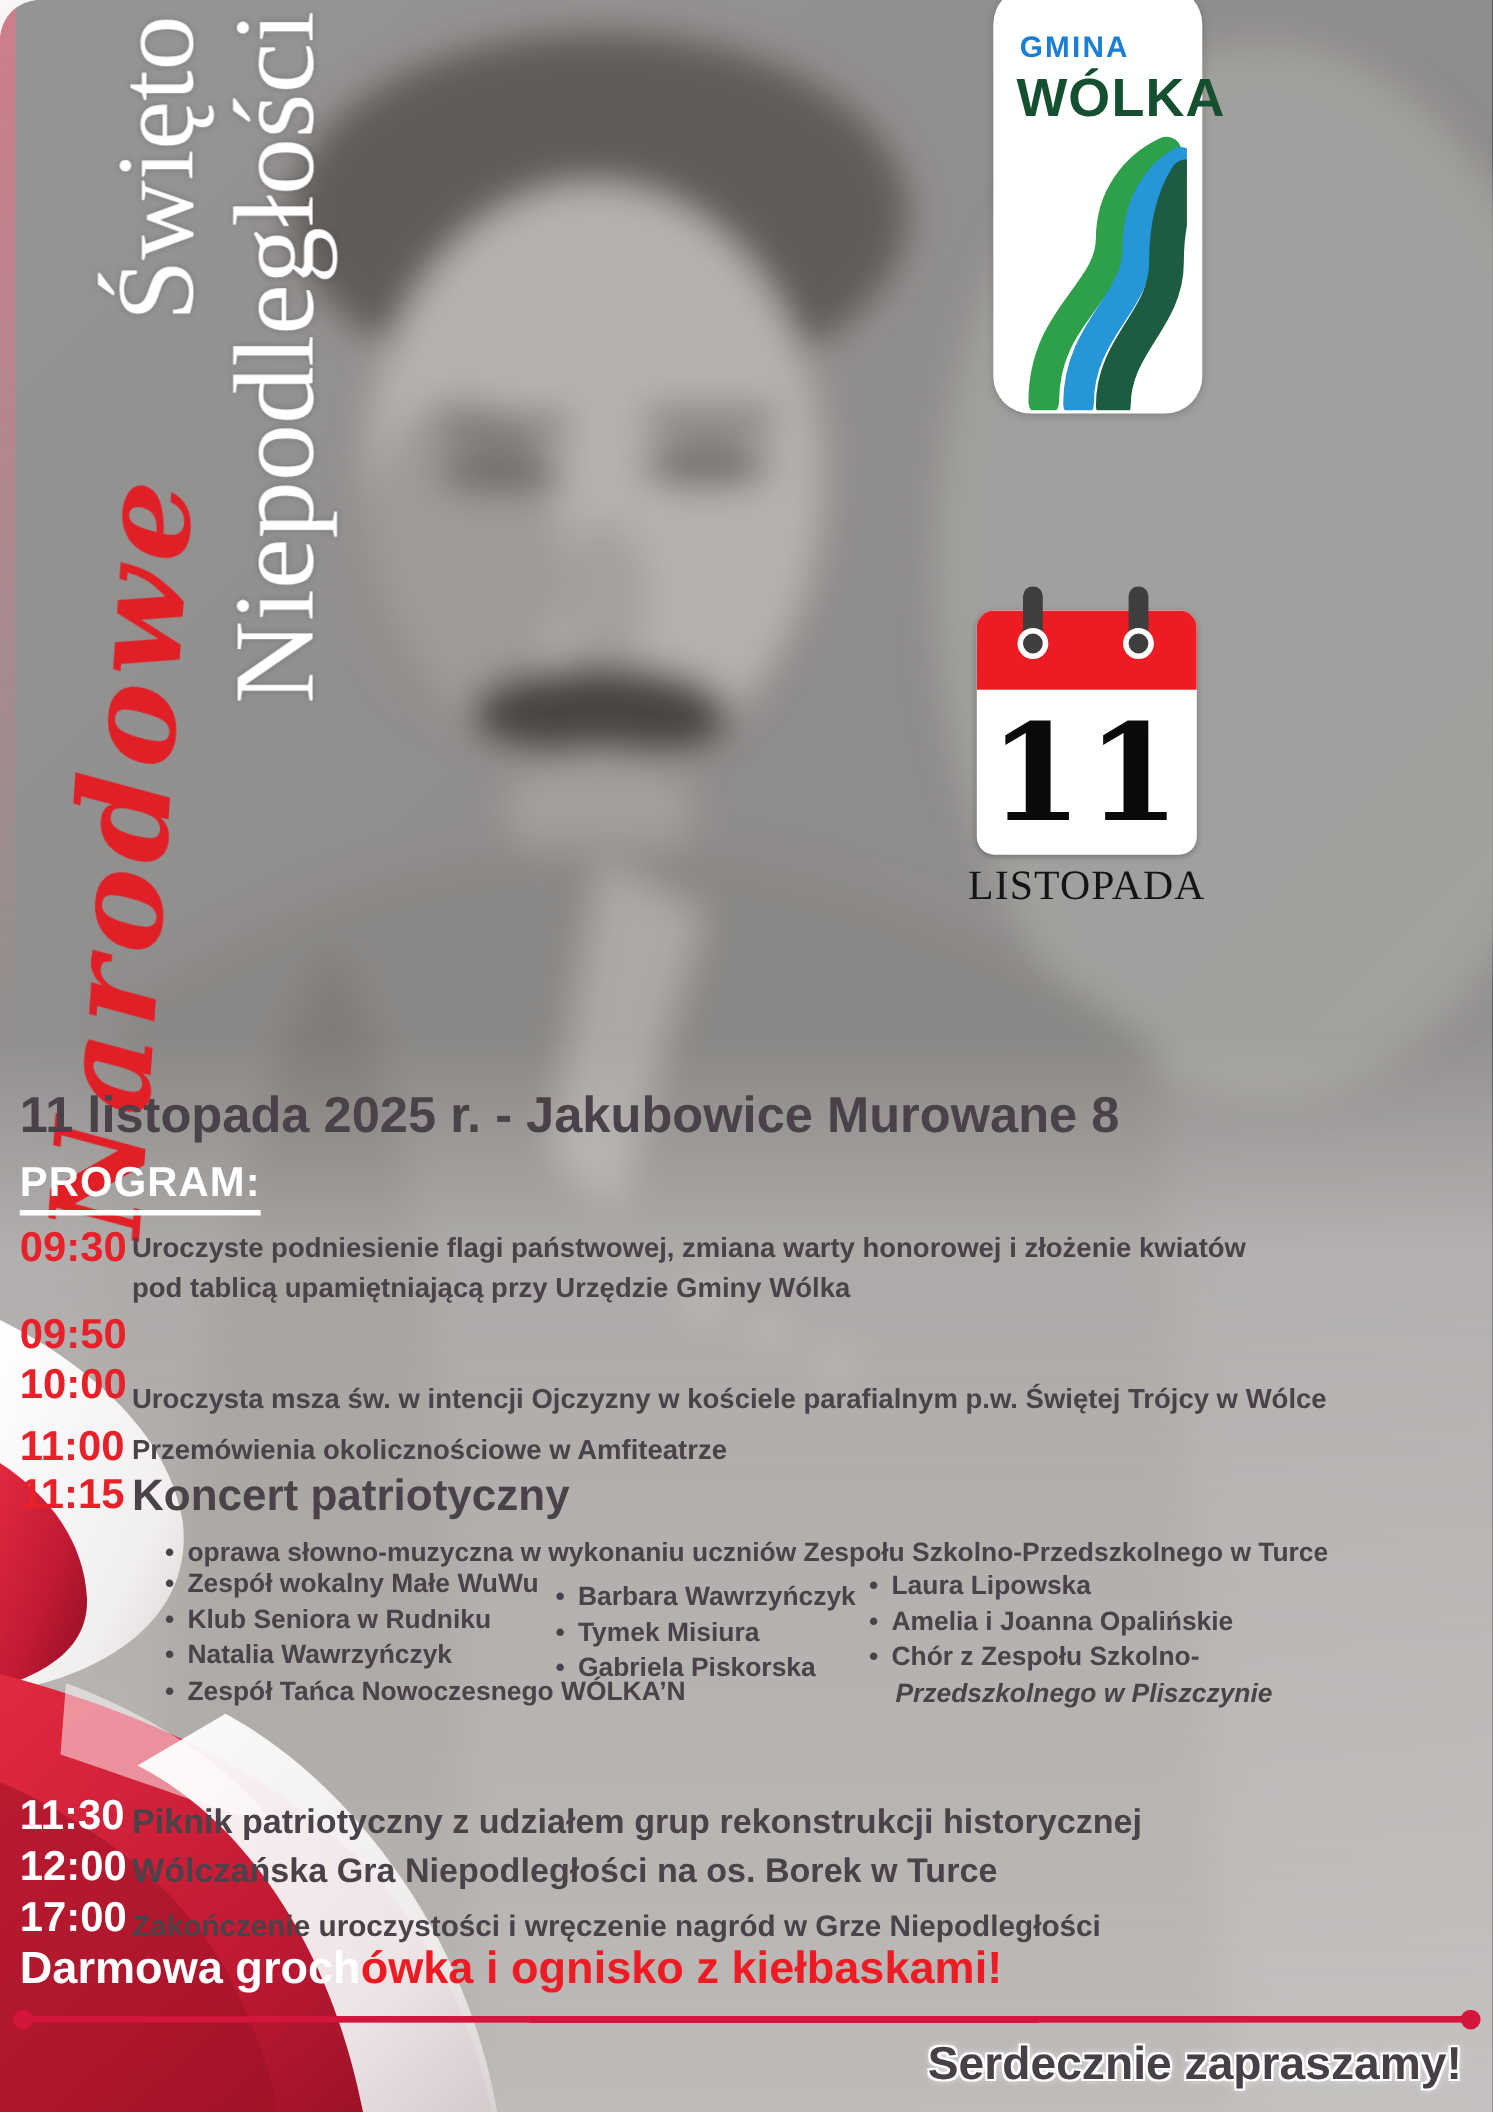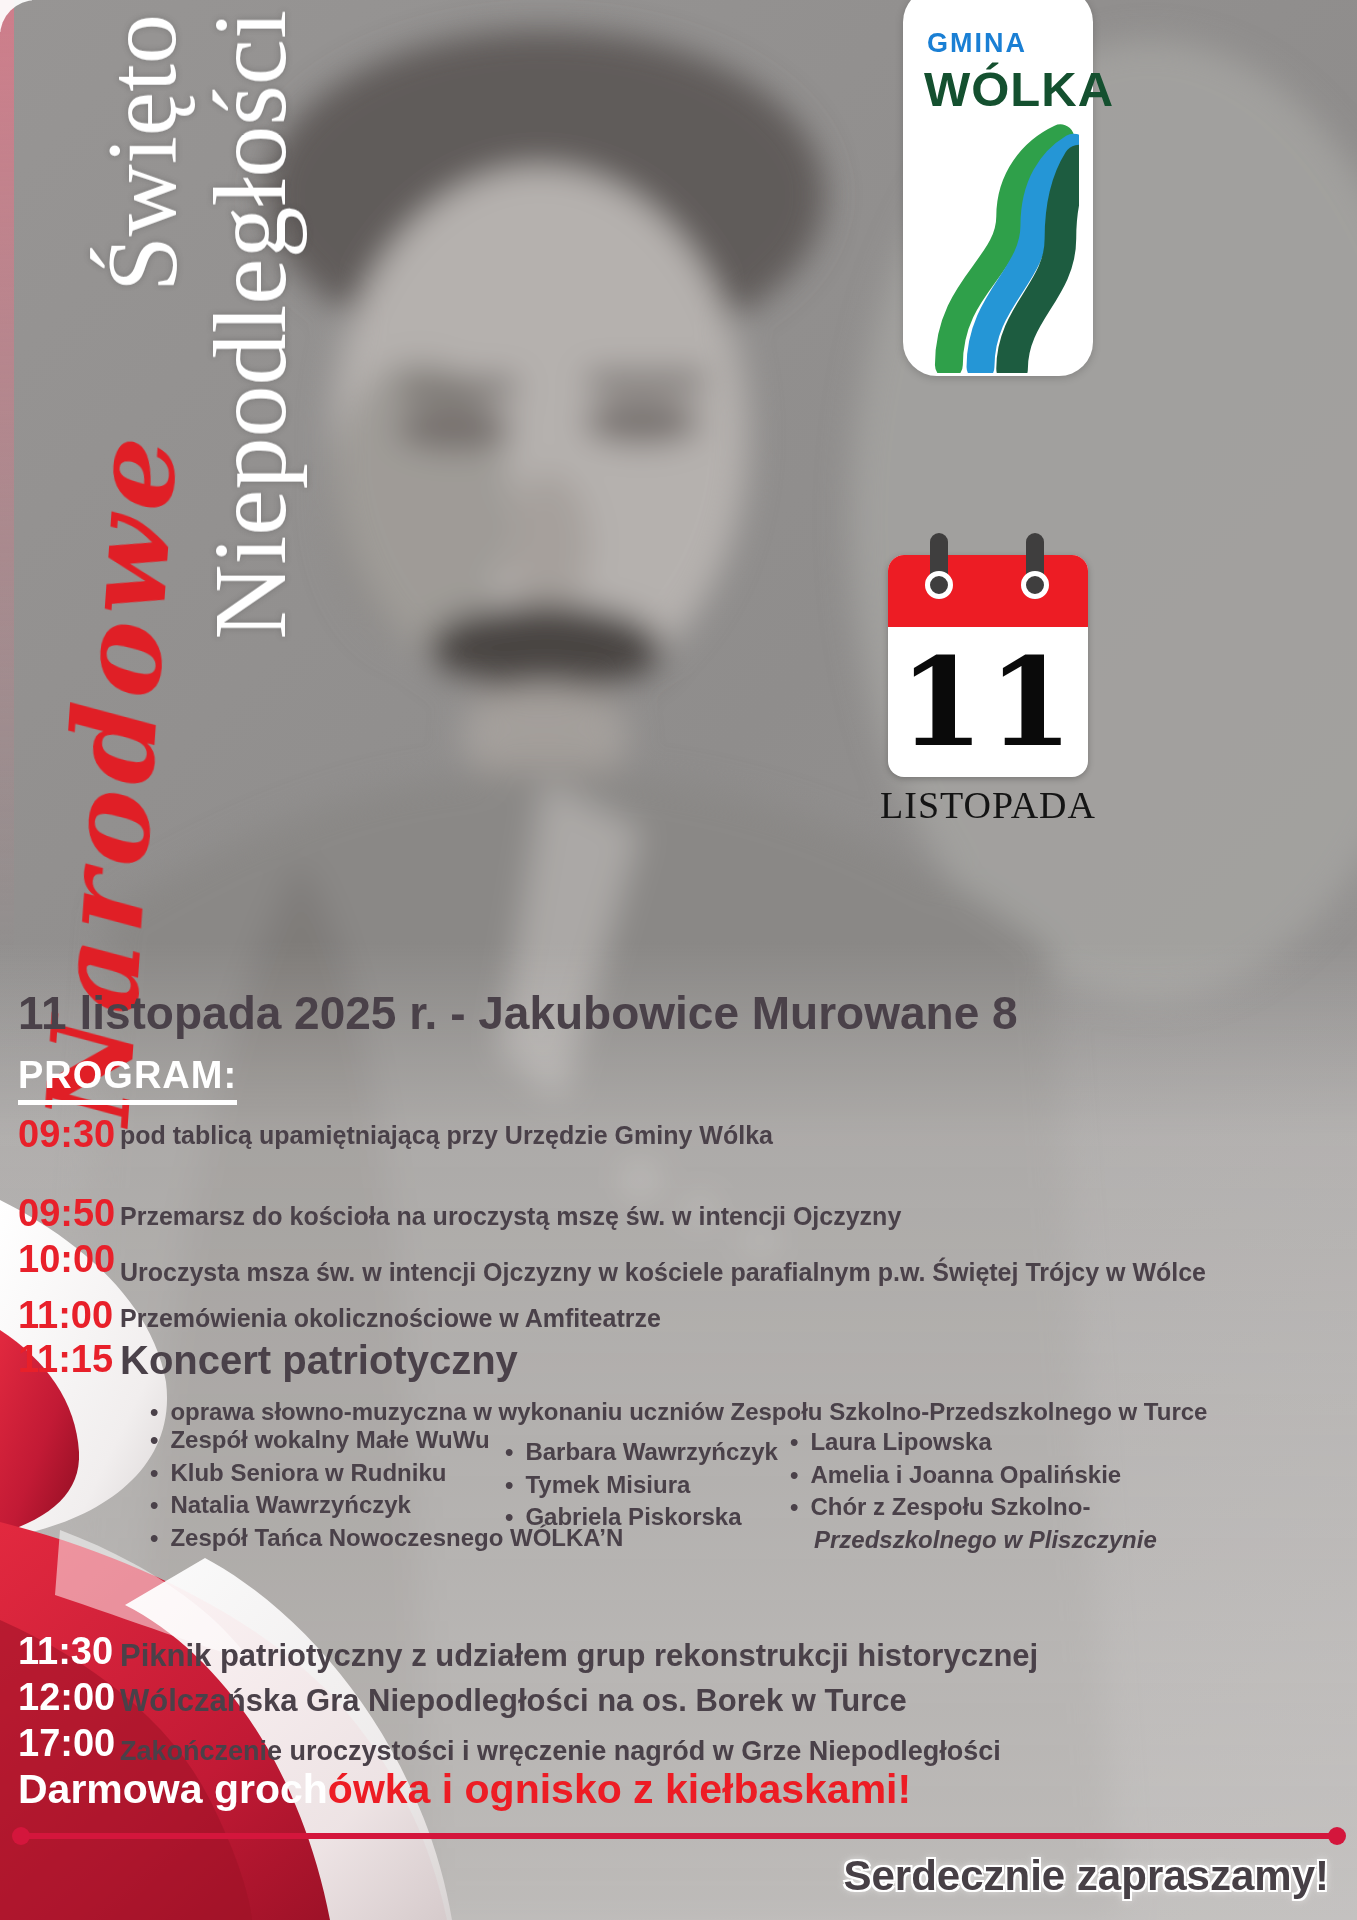--- a/index.html
+++ b/index.html
@@ -154,26 +154,26 @@
     </div>
     <div class="cal-month">LISTOPADA</div>
   </div>
 
   <div class="header-title">11 listopada 2025 r. - Jakubowice Murowane 8</div>
   <div class="program-label">PROGRAM:</div>
 
   <div class="prow r1">
     <div class="ptime">09:30</div>
     <div class="pdesc">
+      <span style="display:block">Uroczyste podniesienie flagi państwowej, zmiana warty honorowej i złożenie kwiatów</span>
       <span style="display:block">pod tablicą upamiętniającą przy Urzędzie Gminy Wólka</span>
     </div>
   </div>
   <div class="prow r2">
     <div class="ptime">09:50</div>
-    <div class="pdesc">Przemarsz do kościoła na uroczystą mszę św. w intencji Ojczyzny</div>
   </div>
   <div class="prow r3">
     <div class="ptime">10:00</div>
     <div class="pdesc">Uroczysta msza św. w intencji Ojczyzny w kościele parafialnym p.w. Świętej Trójcy w Wólce</div>
   </div>
   <div class="prow r4">
     <div class="ptime">11:00</div>
     <div class="pdesc">Przemówienia okolicznościowe w Amfiteatrze</div>
   </div>
 

